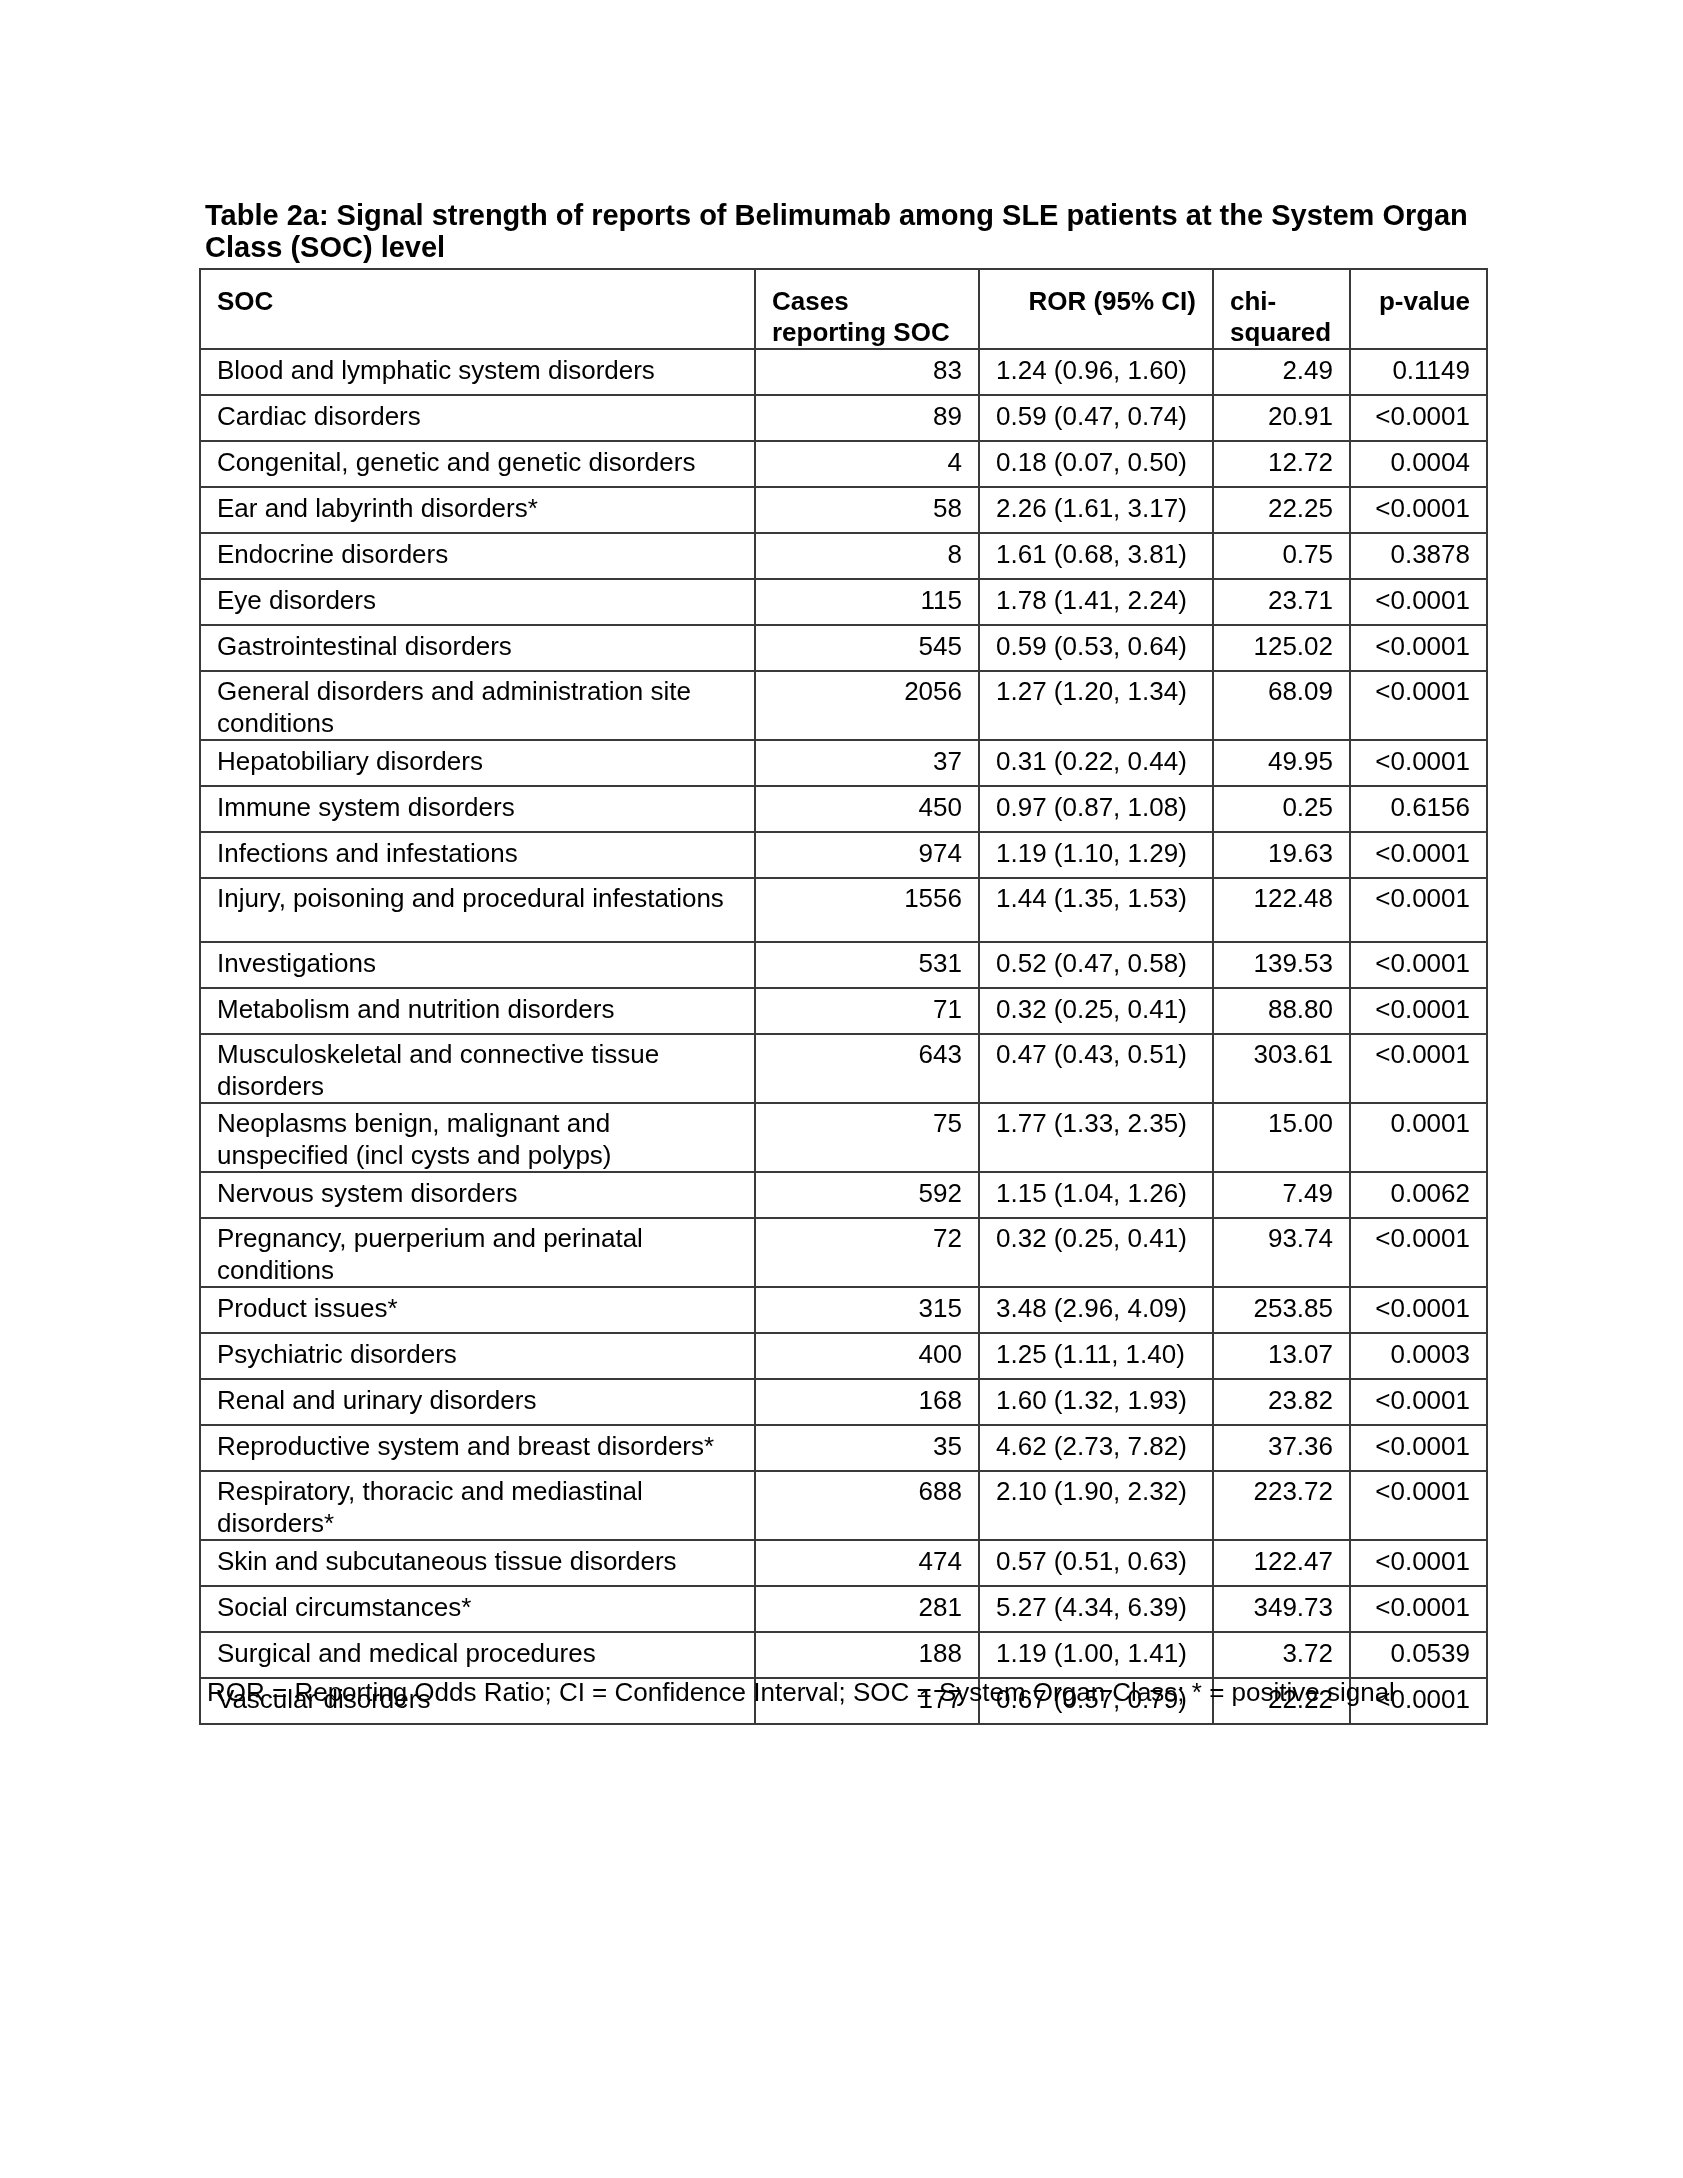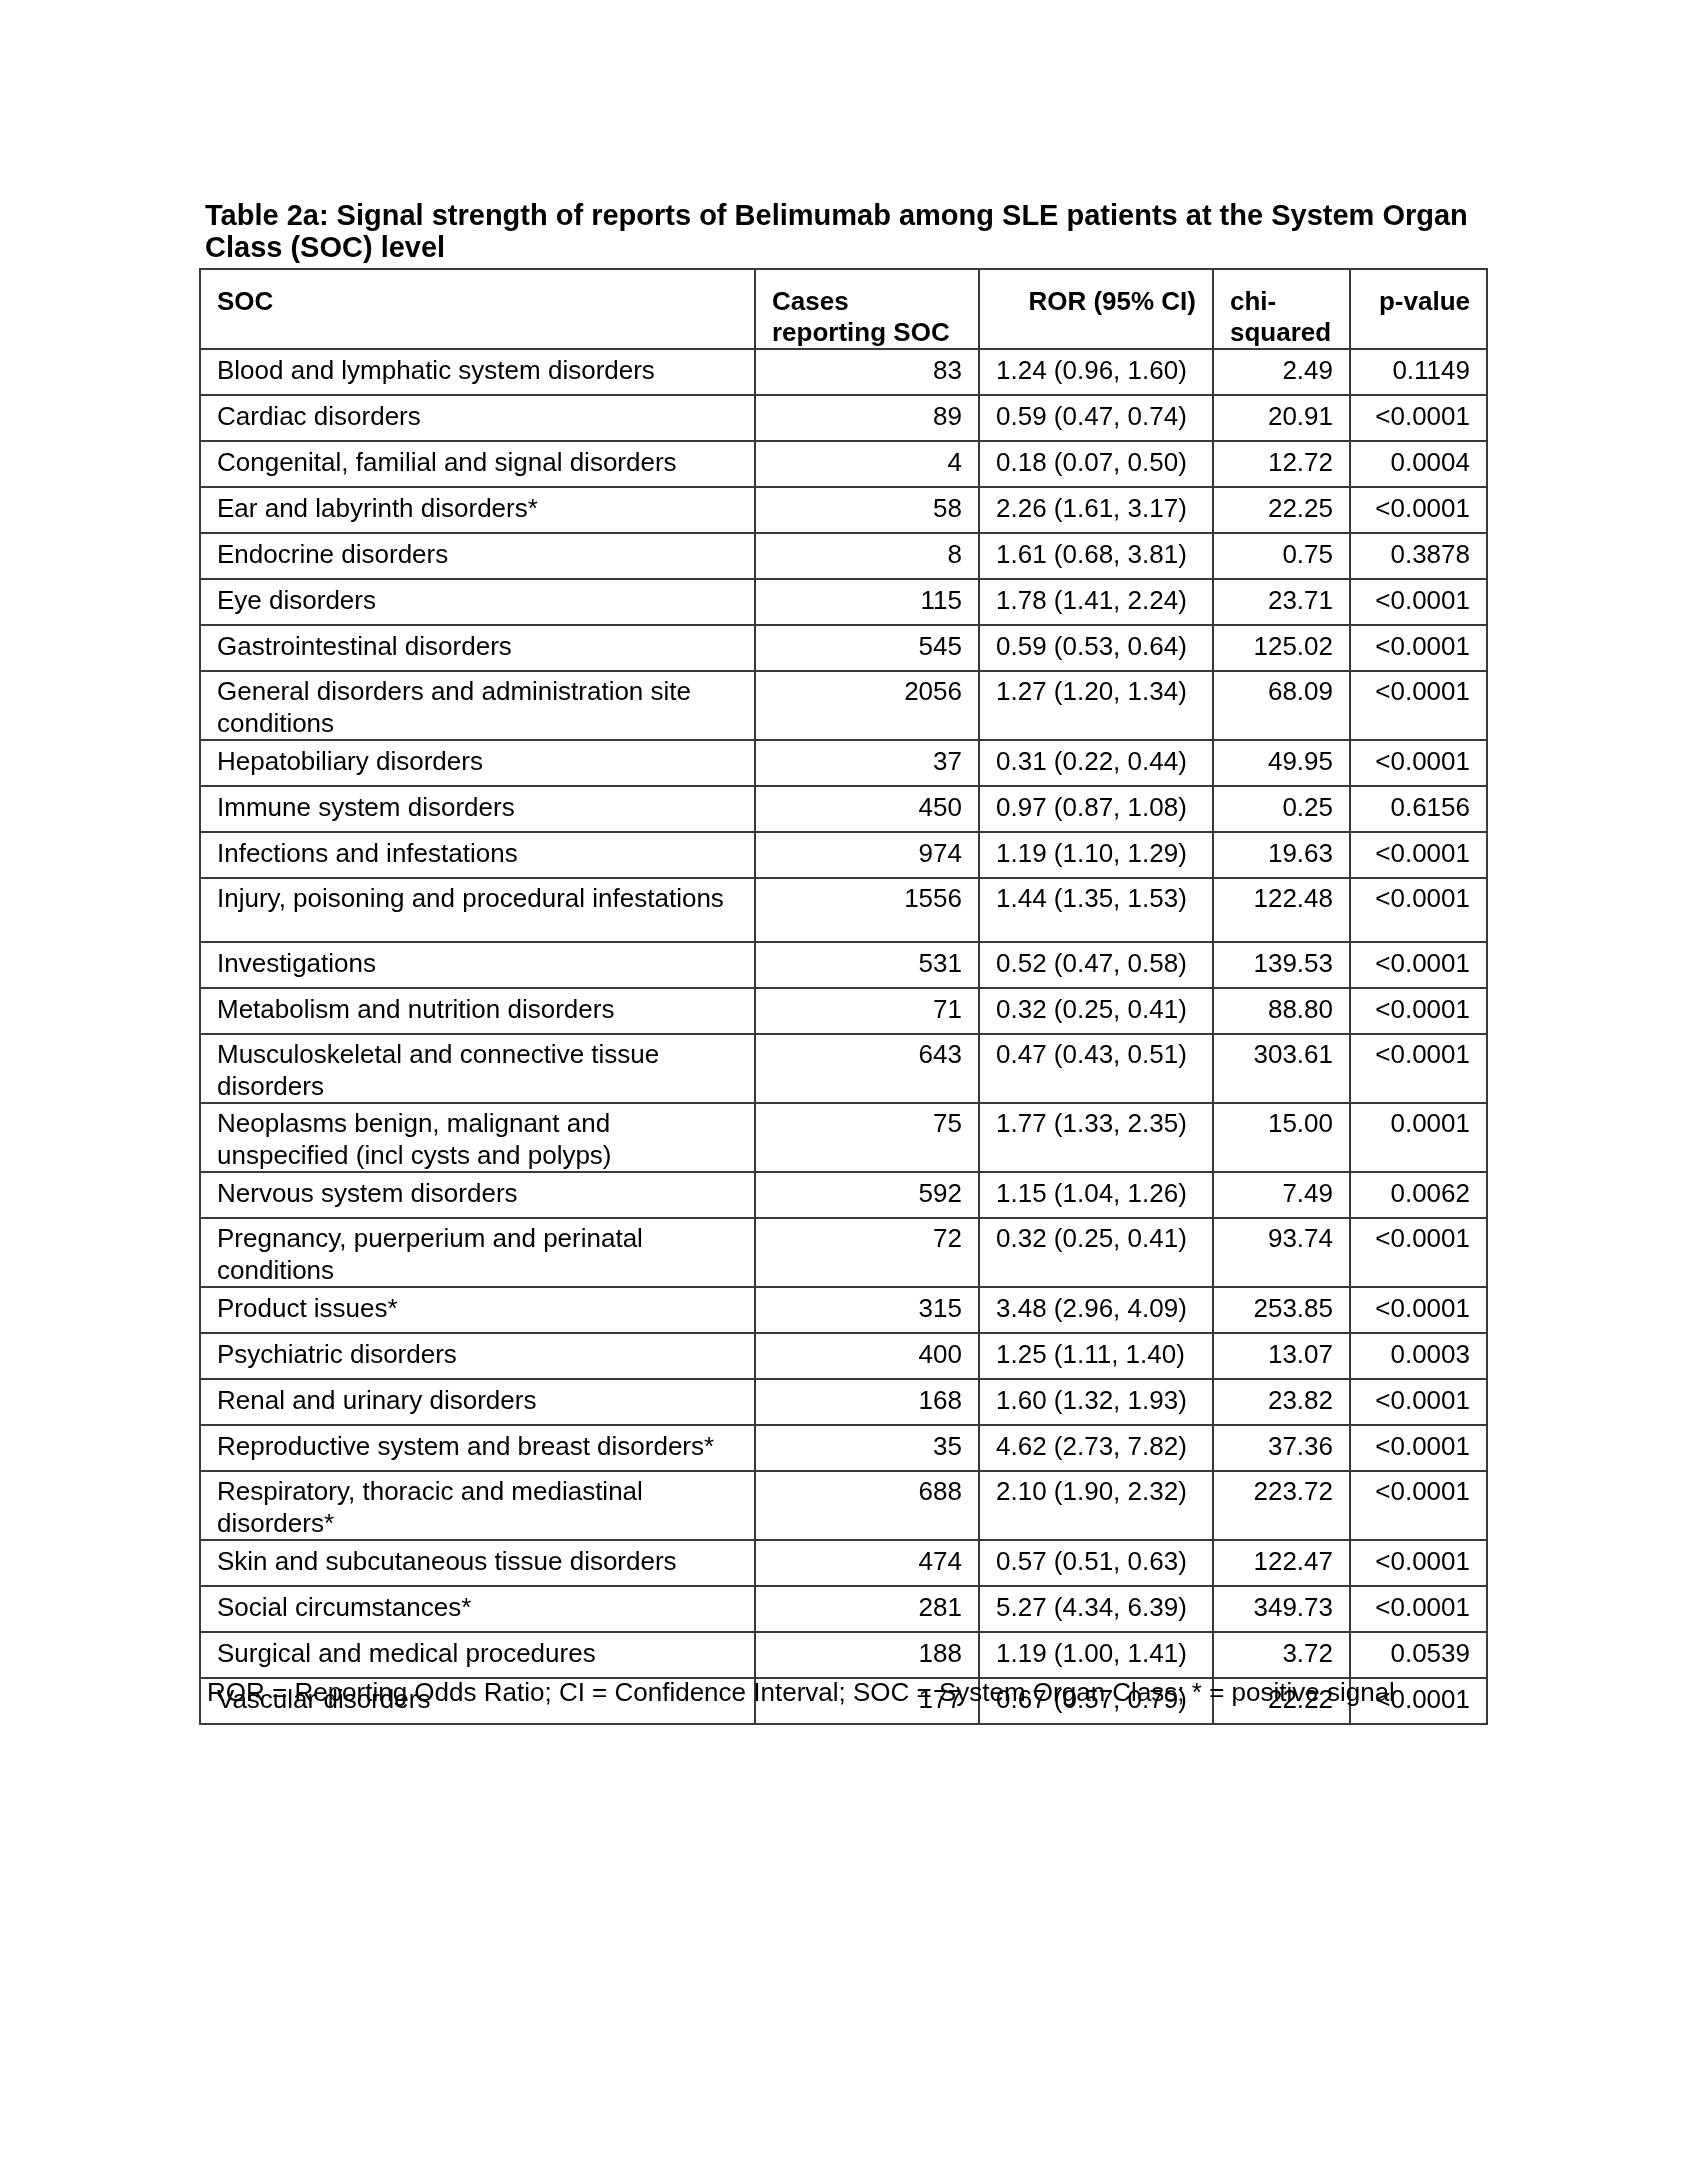--- a/index.html
+++ b/index.html
@@ -56,21 +56,21 @@
         <td class="num">0.1149</td>
       </tr>
       <tr>
         <td>Cardiac disorders</td>
         <td class="num">89</td>
         <td class="ror">0.59 (0.47, 0.74)</td>
         <td class="num">20.91</td>
         <td class="num">&lt;0.0001</td>
       </tr>
       <tr>
-        <td>Congenital, familial and signal disorders</td>
+        <td>Congenital, genetic and genetic disorders</td>
         <td class="num">4</td>
         <td class="ror">0.18 (0.07, 0.50)</td>
         <td class="num">12.72</td>
         <td class="num">0.0004</td>
       </tr>
       <tr>
         <td>Ear and labyrinth disorders*</td>
         <td class="num">58</td>
         <td class="ror bold">2.26 (1.61, 3.17)</td>
         <td class="num">22.25</td>

